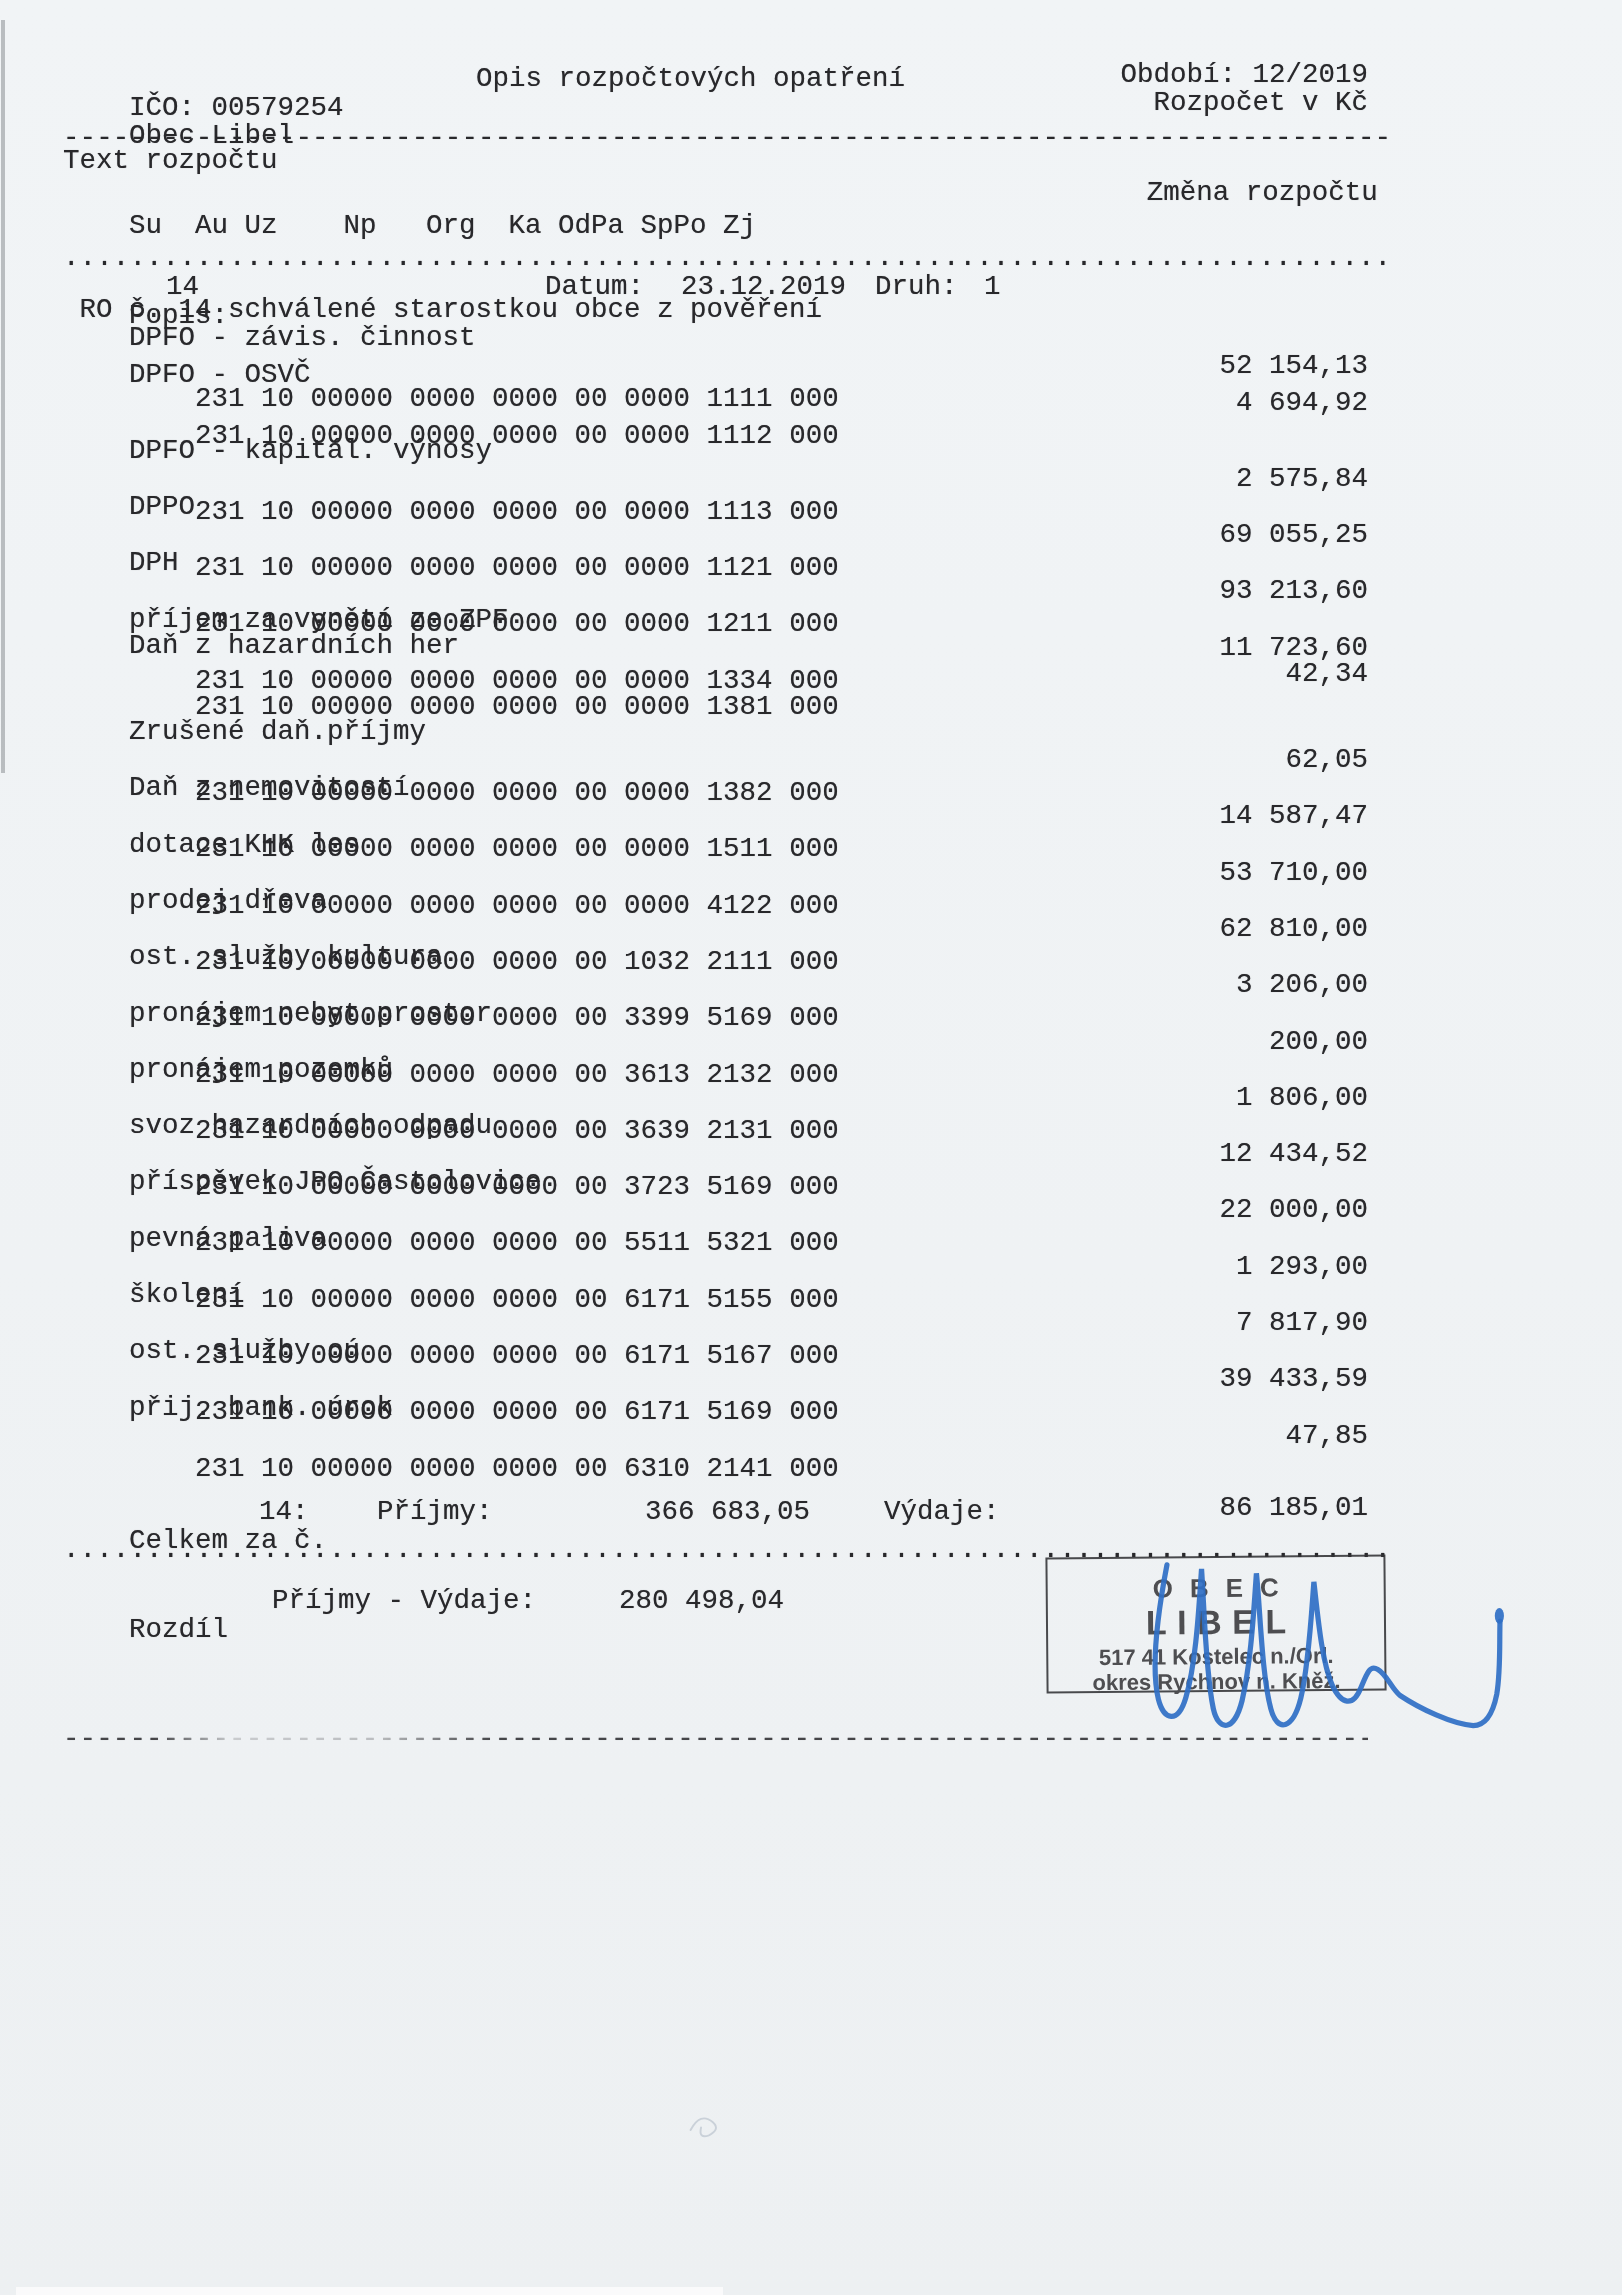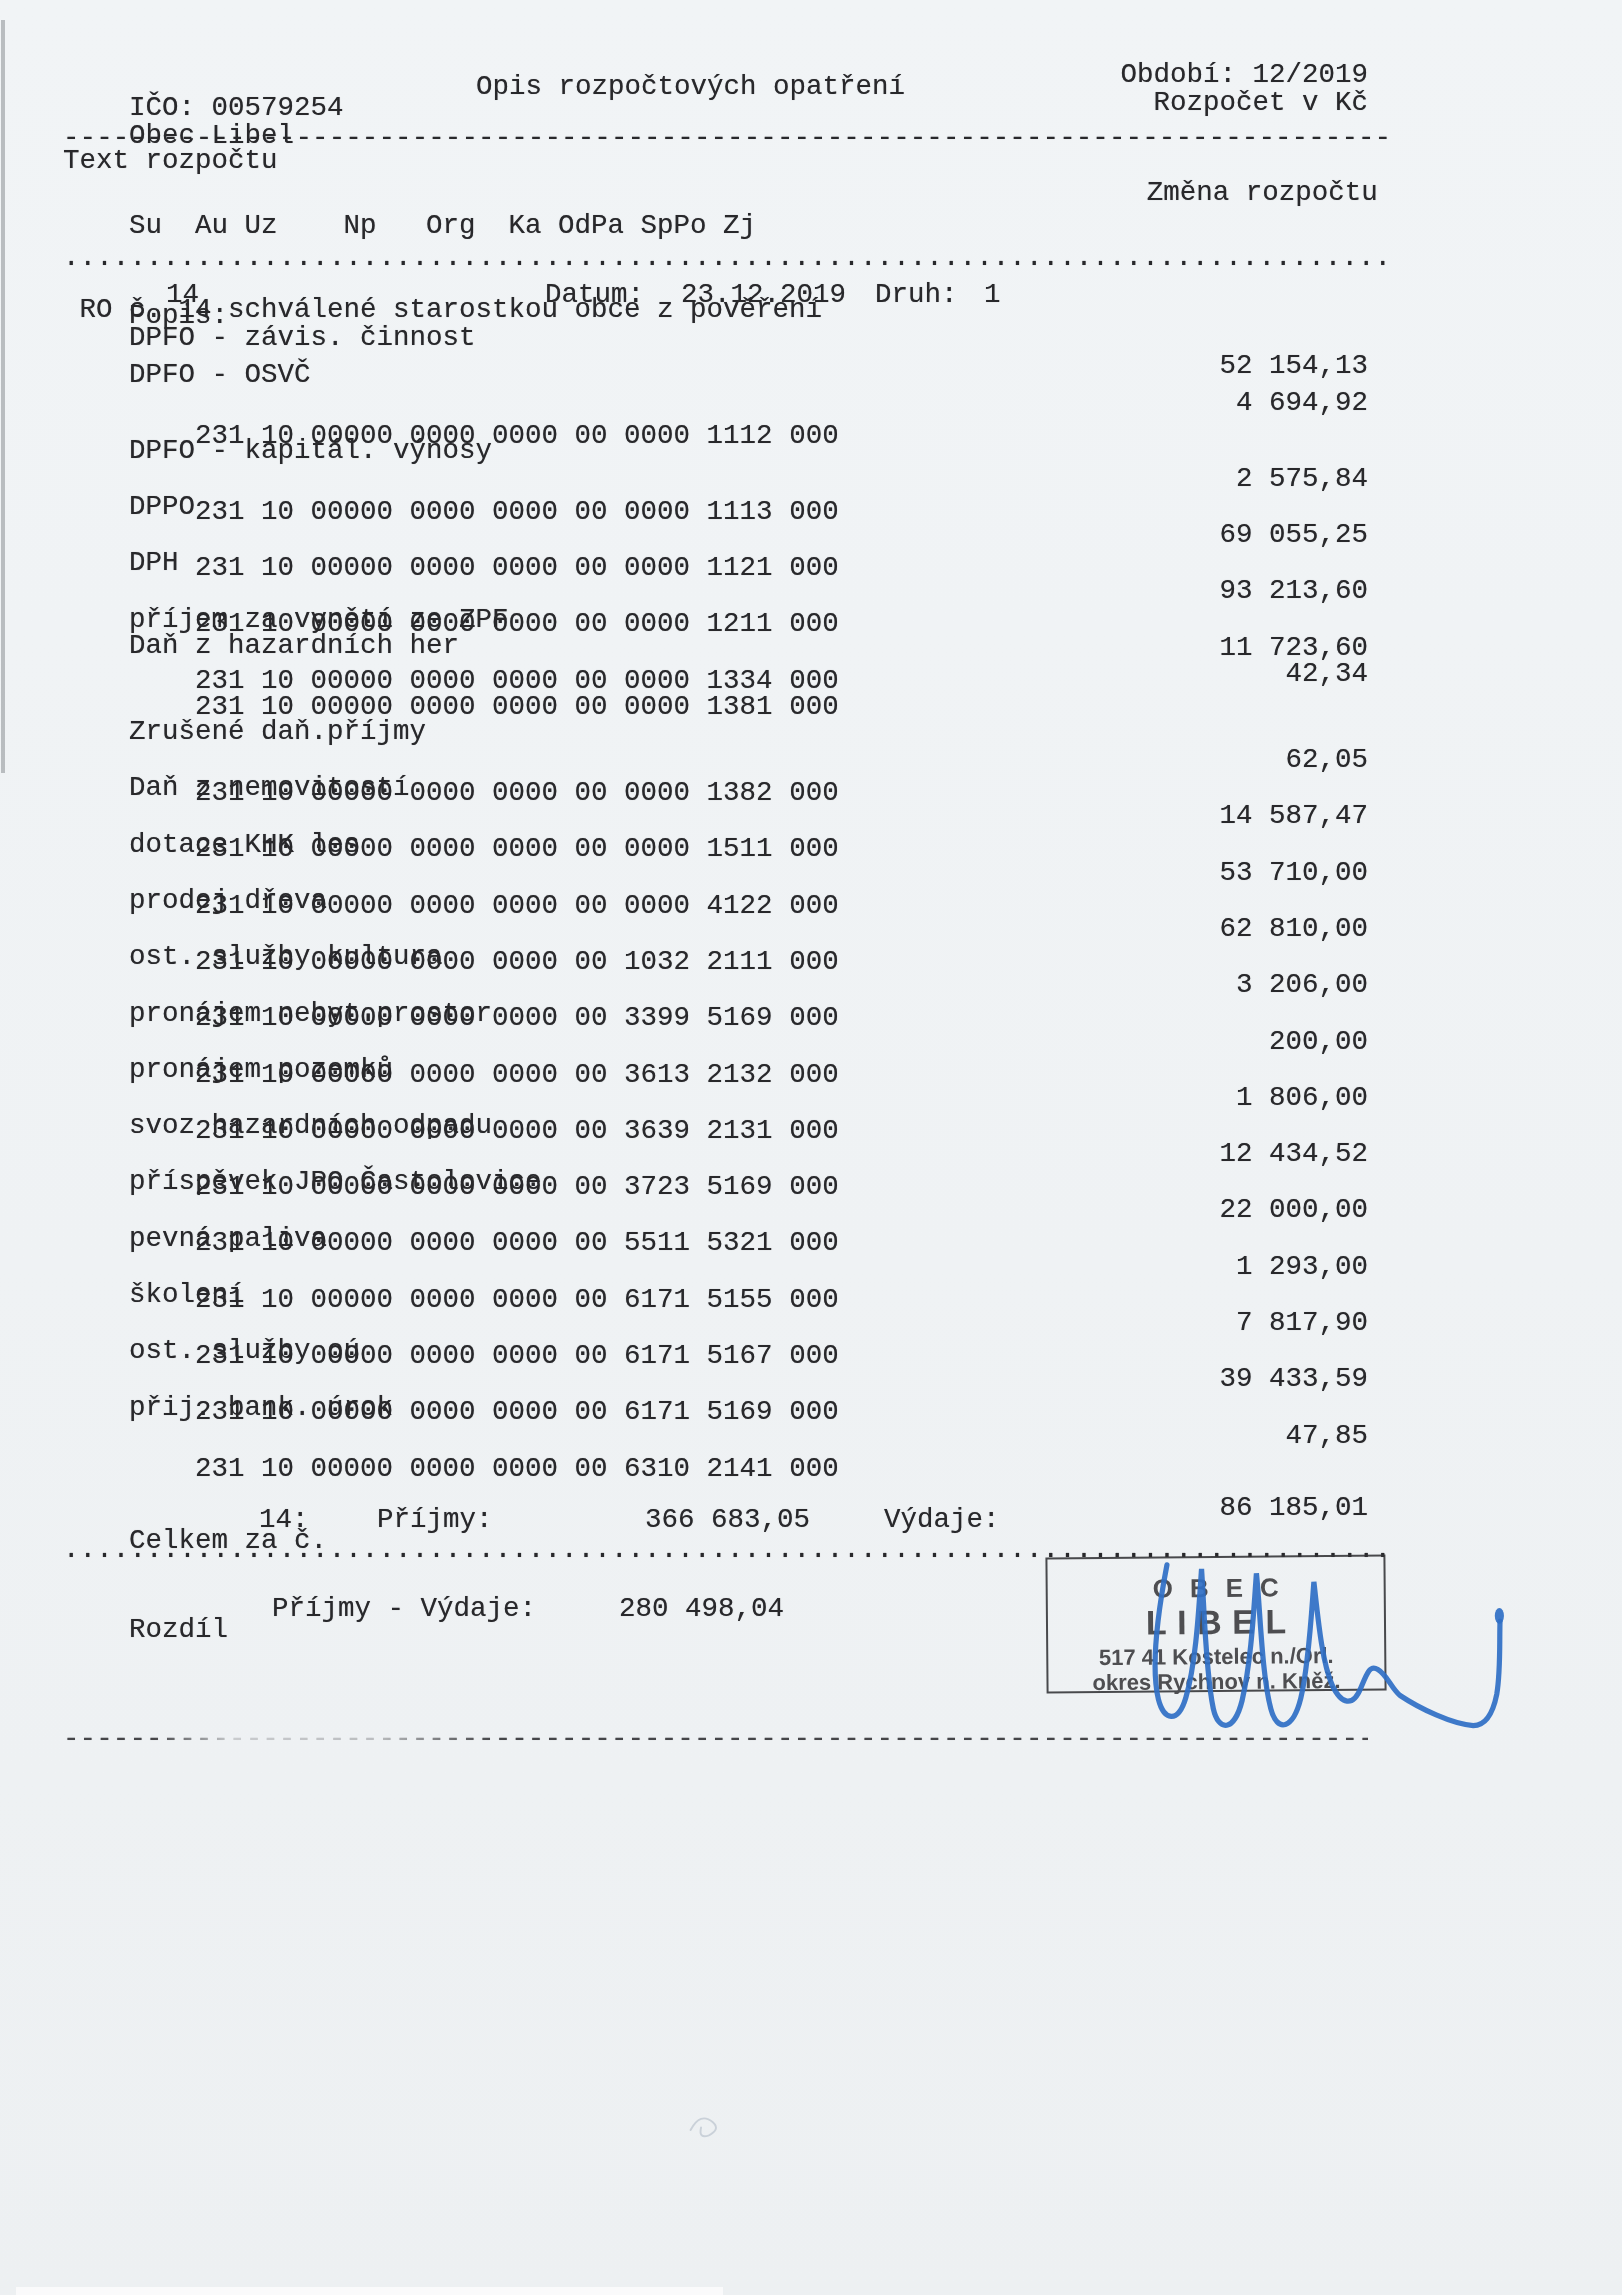--- a/index.html
+++ b/index.html
@@ -8,21 +8,21 @@
     position:relative;width:1623px;height:2295px;overflow:hidden;
     background:linear-gradient(180deg,#f1f4f6 0%,#eff2f4 55%,#edf0f2 100%);
     font-family:"Liberation Mono","DejaVu Sans Mono",monospace;
     font-size:27.5px;color:#28282b;
   }
   .line{
     position:absolute;left:63px;width:1305px;white-space:pre;
     line-height:33px;height:33px;
     text-shadow:0 0 0.7px rgba(40,40,44,.55);
   }
-  .pos{position:absolute;top:12px;font-family:Liberation Mono, monospace;}
+  .pos{position:absolute;top:4px;font-family:Liberation Mono, monospace;}
   .r{position:absolute;right:0;top:0;}
   .indent1{padding-left:16.4px;}
   .sep{letter-spacing:0.1px;}
   .faded{
     opacity:.85;
     -webkit-mask-image:linear-gradient(90deg,#000 0%,#000 7%,rgba(0,0,0,.22) 13%,rgba(0,0,0,.30) 24%,#000 33%,#000 100%);
     mask-image:linear-gradient(90deg,#000 0%,#000 7%,rgba(0,0,0,.22) 13%,rgba(0,0,0,.30) 24%,#000 33%,#000 100%);
   }
   .entry{position:absolute;left:63px;width:1305px;height:56px;}
   .eline{position:absolute;left:0;right:0;white-space:pre;line-height:33px;height:33px;text-shadow:0 0 0.7px rgba(40,40,44,.55);}
@@ -81,20 +81,21 @@
     <span class="pos" style="left:618px">23.12.2019</span>
     <span class="pos" style="left:812px">Druh:</span>
     <span class="pos" style="left:921px">1</span>
   </div>
   <div class="line indent1" style="top:293px">RO č. 14 schválené starostkou obce z pověření</div>
 
   <div id="entries">
       <div class="entry" style="top: 321px;">
       <div class="eline lbl"><span>DPFO - závis. činnost</span></div>
       <div class="eline code">
+        <span>231 10 00000 0000 0000 00 0000 1111 000</span>
         <span class="amt">52 154,13</span>
       </div>
     </div>
       <div class="entry" style="top: 358px;">
       <div class="eline lbl"><span>DPFO - OSVČ</span></div>
       <div class="eline code">
         <span>231 10 00000 0000 0000 00 0000 1112 000</span>
         <span class="amt">4 694,92</span>
       </div>
     </div>

